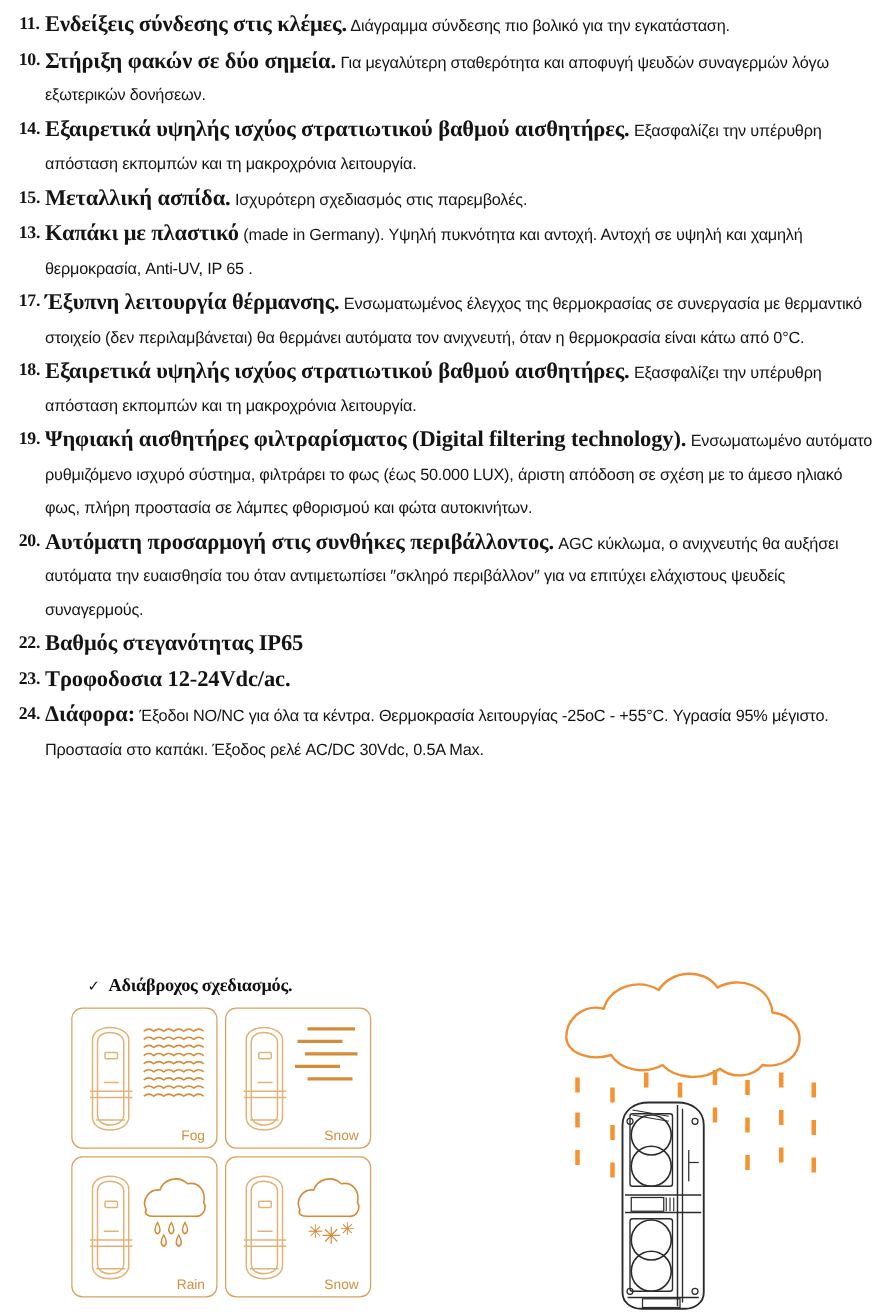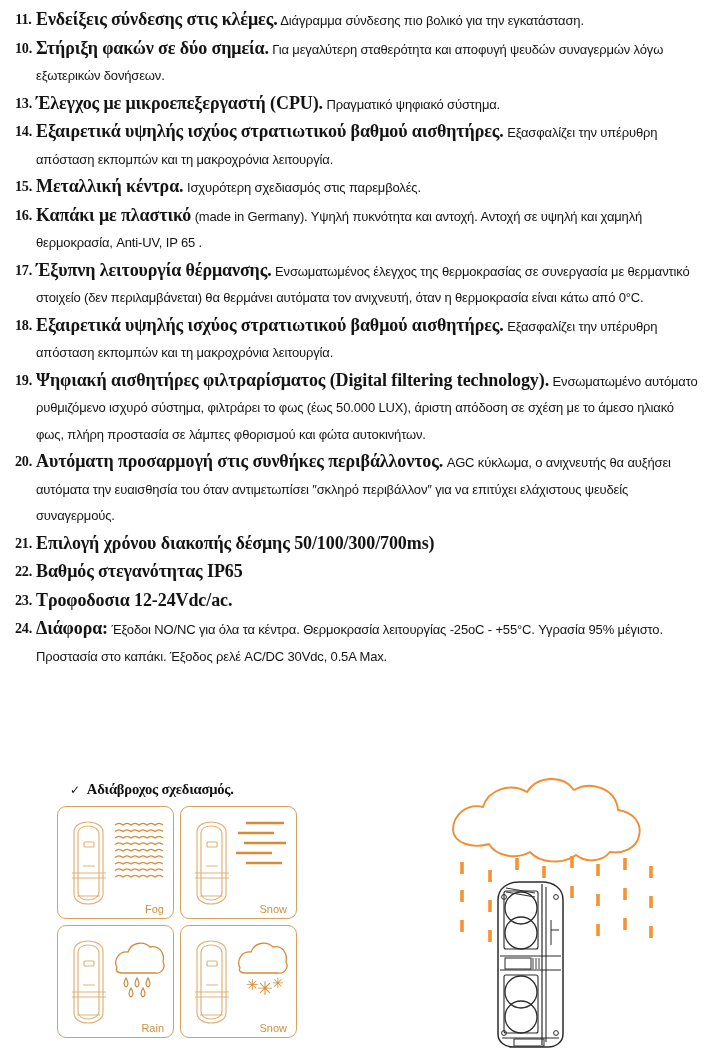--- a/index.html
+++ b/index.html
@@ -140,54 +140,46 @@
 <div id="spec-list">
     <div class="spec-item">
       <span class="spec-num">11.</span>
       <span class="spec-body"><span class="b">Ενδείξεις σύνδεσης στις κλέμες.</span><span class="n"> Διάγραμμα σύνδεσης πιο βολικό για την εγκατάσταση.</span></span>
     </div>
     <div class="spec-item">
       <span class="spec-num">10.</span>
       <span class="spec-body"><span class="b">Στήριξη φακών σε δύο σημεία.</span><span class="n"> Για μεγαλύτερη σταθερότητα και αποφυγή ψευδών συναγερμών λόγω εξωτερικών δονήσεων.</span></span>
     </div>
     <div class="spec-item">
-      <span class="spec-num">13.</span>
-      <span class="spec-body"><span class="b">Έλεγχος με μικροεπεξεργαστή (CPU).</span><span class="n"> Πραγματικό ψηφιακό σύστημα.</span></span>
-    </div>
-    <div class="spec-item">
       <span class="spec-num">14.</span>
       <span class="spec-body"><span class="b">Εξαιρετικά υψηλής ισχύος στρατιωτικού βαθμού αισθητήρες.</span><span class="n"> Εξασφαλίζει την υπέρυθρη απόσταση εκπομπών και τη μακροχρόνια λειτουργία.</span></span>
     </div>
     <div class="spec-item">
       <span class="spec-num">15.</span>
-      <span class="spec-body"><span class="b">Μεταλλική κέντρα.</span><span class="n"> Ισχυρότερη σχεδιασμός στις παρεμβολές.</span></span>
-    </div>
-    <div class="spec-item">
-      <span class="spec-num">16.</span>
+      <span class="spec-body"><span class="b">Μεταλλική ασπίδα.</span><span class="n"> Ισχυρότερη σχεδιασμός στις παρεμβολές.</span></span>
+    </div>
+    <div class="spec-item">
+      <span class="spec-num">13.</span>
       <span class="spec-body"><span class="b">Καπάκι με πλαστικό</span><span class="n"> (made  in Germany).  Υψηλή πυκνότητα και αντοχή. Αντοχή σε υψηλή και χαμηλή θερμοκρασία, Anti-UV, IP 65 .</span></span>
     </div>
     <div class="spec-item">
       <span class="spec-num">17.</span>
       <span class="spec-body"><span class="b">Έξυπνη λειτουργία θέρμανσης.</span><span class="n"> Ενσωματωμένος έλεγχος της θερμοκρασίας σε  συνεργασία με θερμαντικό στοιχείο (δεν περιλαμβάνεται) θα θερμάνει αυτόματα τον ανιχνευτή, όταν η θερμοκρασία είναι κάτω από 0°C.</span></span>
     </div>
     <div class="spec-item">
       <span class="spec-num">18.</span>
       <span class="spec-body"><span class="b">Εξαιρετικά υψηλής ισχύος στρατιωτικού βαθμού αισθητήρες.</span><span class="n"> Εξασφαλίζει την υπέρυθρη απόσταση εκπομπών και τη μακροχρόνια λειτουργία.</span></span>
     </div>
     <div class="spec-item">
       <span class="spec-num">19.</span>
       <span class="spec-body"><span class="b">Ψηφιακή αισθητήρες φιλτραρίσματος (Digital filtering technology).</span><span class="n"> Ενσωματωμένο αυτόματο ρυθμιζόμενο ισχυρό σύστημα, φιλτράρει το φως (έως 50.000 LUX), άριστη απόδοση σε σχέση με το άμεσο  ηλιακό φως, πλήρη προστασία σε λάμπες φθορισμού και φώτα αυτοκινήτων.</span></span>
     </div>
     <div class="spec-item">
       <span class="spec-num">20.</span>
       <span class="spec-body"><span class="b">Αυτόματη προσαρμογή στις συνθήκες περιβάλλοντος.</span><span class="n"> AGC κύκλωμα, ο ανιχνευτής θα αυξήσει αυτόματα την ευαισθησία του όταν αντιμετωπίσει ″σκληρό περιβάλλον″ για να επιτύχει ελάχιστους ψευδείς συναγερμούς.</span></span>
-    </div>
-    <div class="spec-item">
-      <span class="spec-num">21.</span>
-      <span class="spec-body"><span class="b">Επιλογή χρόνου διακοπής δέσμης 50/100/300/700ms)</span></span>
     </div>
     <div class="spec-item">
       <span class="spec-num">22.</span>
       <span class="spec-body"><span class="b">Βαθμός στεγανότητας  IP65</span></span>
     </div>
     <div class="spec-item">
       <span class="spec-num">23.</span>
       <span class="spec-body"><span class="b">Τροφοδοσια 12-24Vdc/ac.</span></span>
     </div>
     <div class="spec-item">

